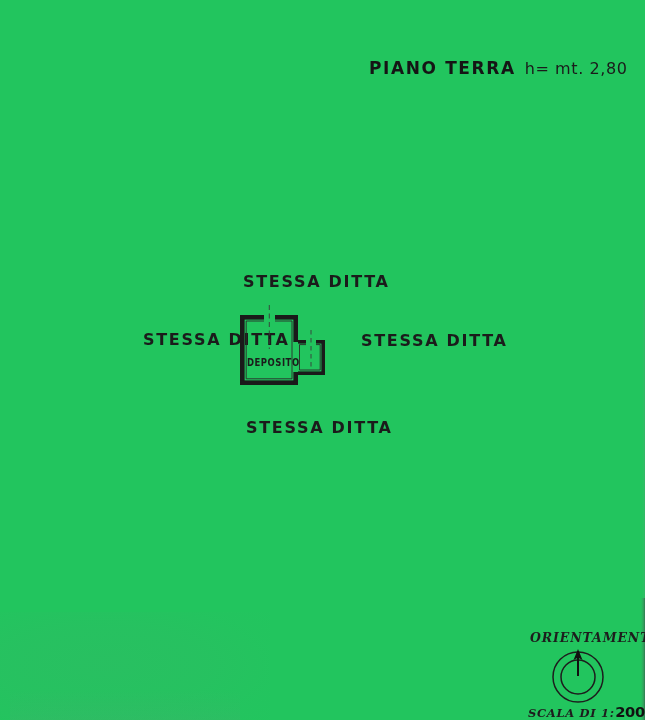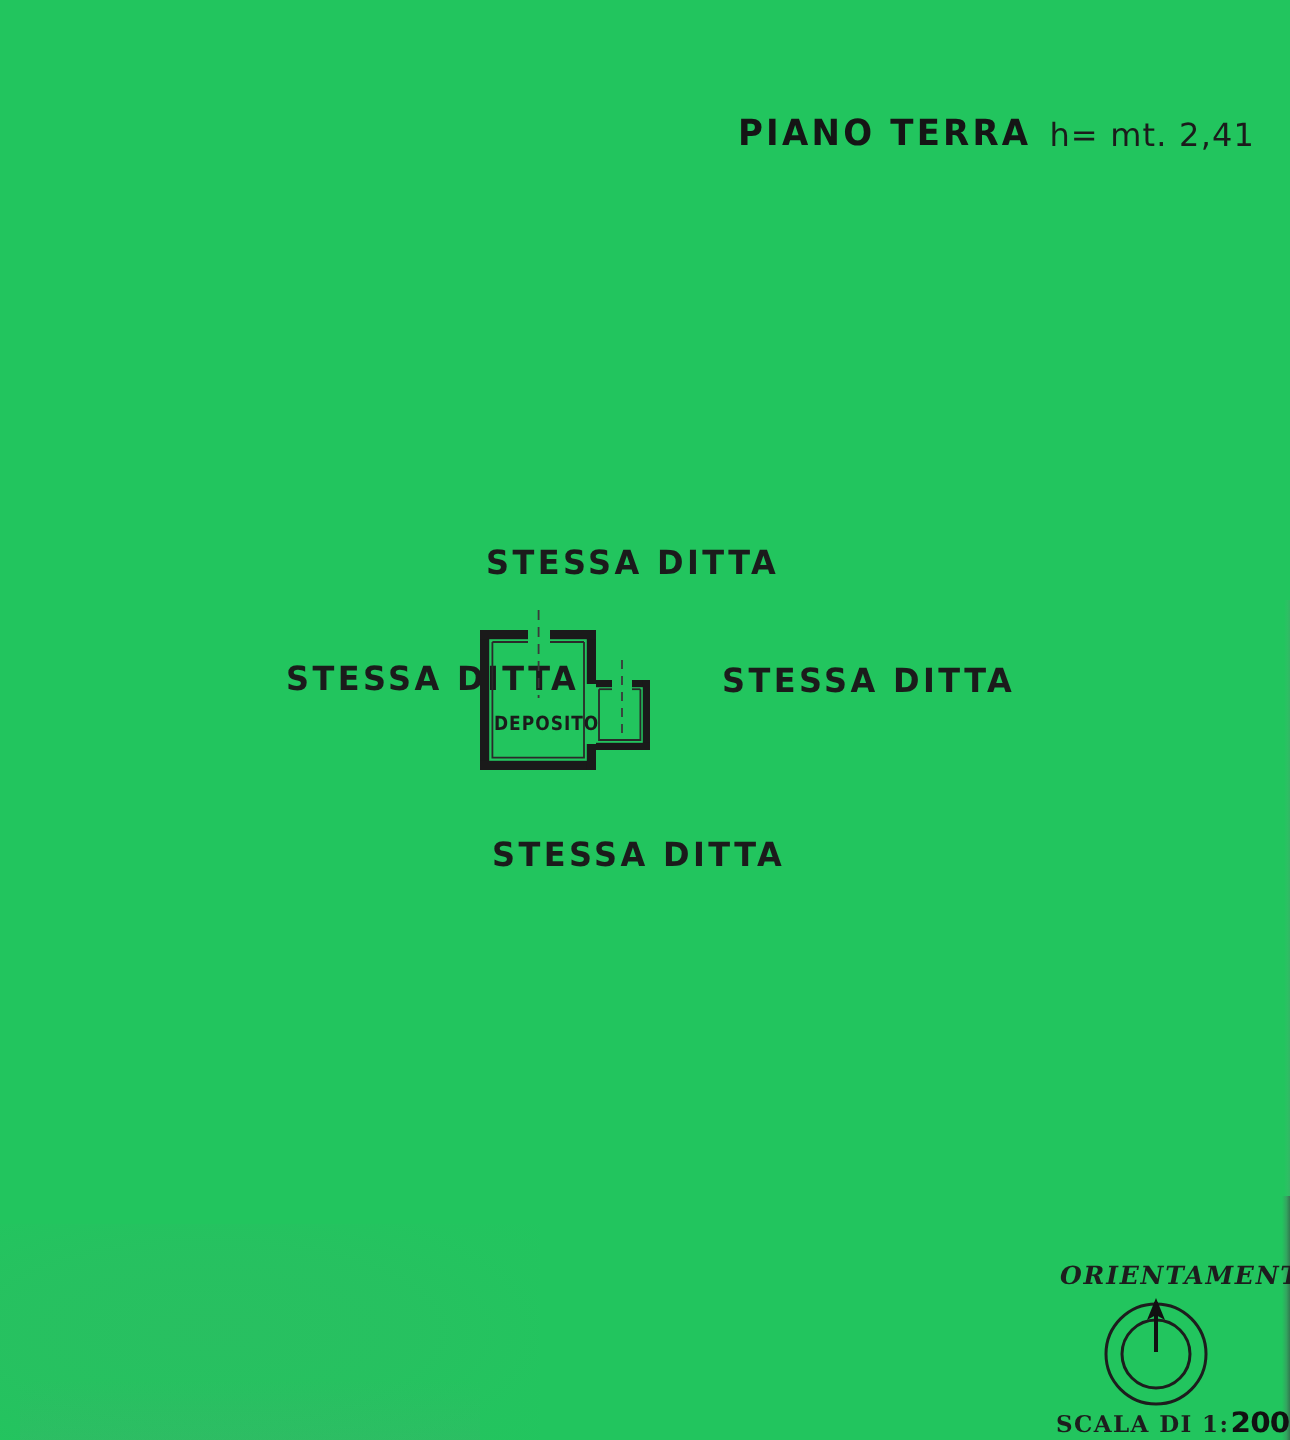--- a/index.html
+++ b/index.html
@@ -153,20 +153,21 @@
   #scale-text {
     position: absolute;
     left: 14px;
     top: 74px;
     display: flex;
     align-items: baseline;
     white-space: nowrap;
   }
   #scale-label {
     font-family: "DejaVu Serif", serif;
+    font-style: italic;
     font-weight: bold;
     font-size: 11.5px;
     letter-spacing: 0.7px;
     color: #1d1d1d;
   }
   #scale-value {
     font-family: "DejaVu Sans", sans-serif;
     font-weight: bold;
     font-size: 14px;
     letter-spacing: -0.4px;
@@ -194,21 +195,21 @@
 
 <div id="page">
 
   <div class="scan-shadow-bl"></div>
   <div class="scan-shadow-bl2"></div>
   <div class="scan-edge-right-faint"></div>
   <div class="scan-edge-right"></div>
 
   <div id="title-block">
     <span id="title-main">PIANO TERRA</span>
-    <span id="title-height">h= mt. 2,41</span>
+    <span id="title-height">h= mt. 2,80</span>
   </div>
 
   <div class="hand boundary-label" style="left:243px; top:272px;">STESSA DITTA</div>
   <div class="hand boundary-label" style="left:143px; top:330px;">STESSA DITTA</div>
   <div class="hand boundary-label" style="left:361px; top:331px;">STESSA DITTA</div>
   <div class="hand boundary-label" style="left:246px; top:418px;">STESSA DITTA</div>
 
   <svg id="plan" viewBox="0 0 645 720">
 
     <g>

